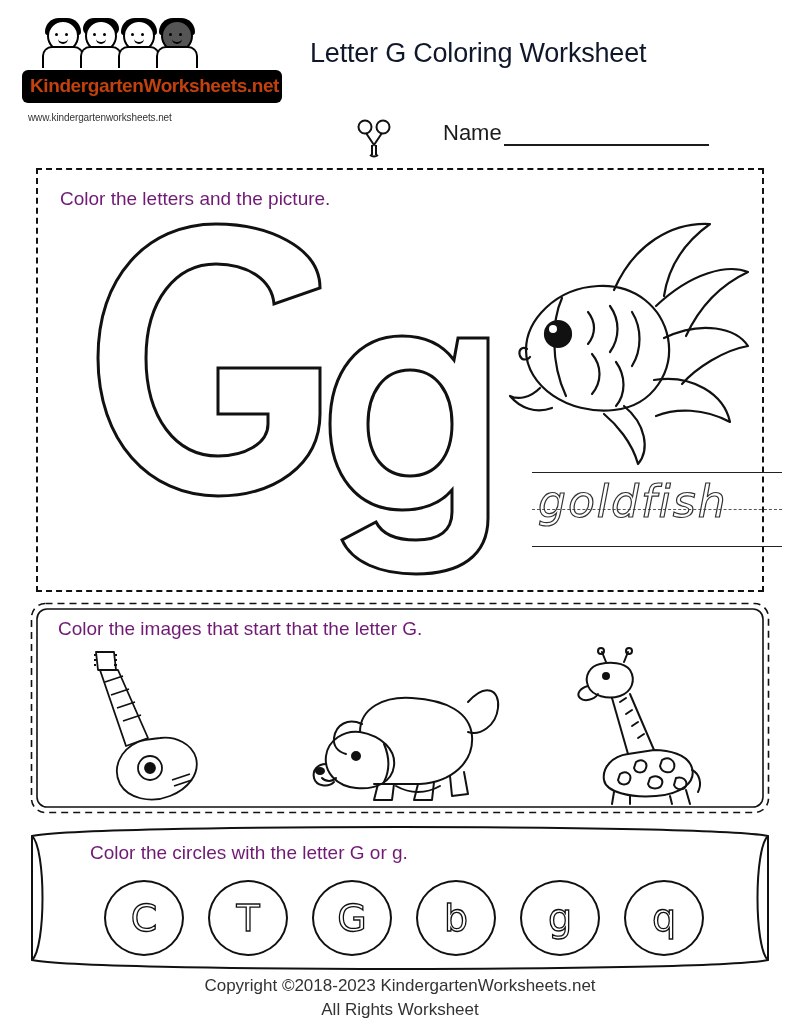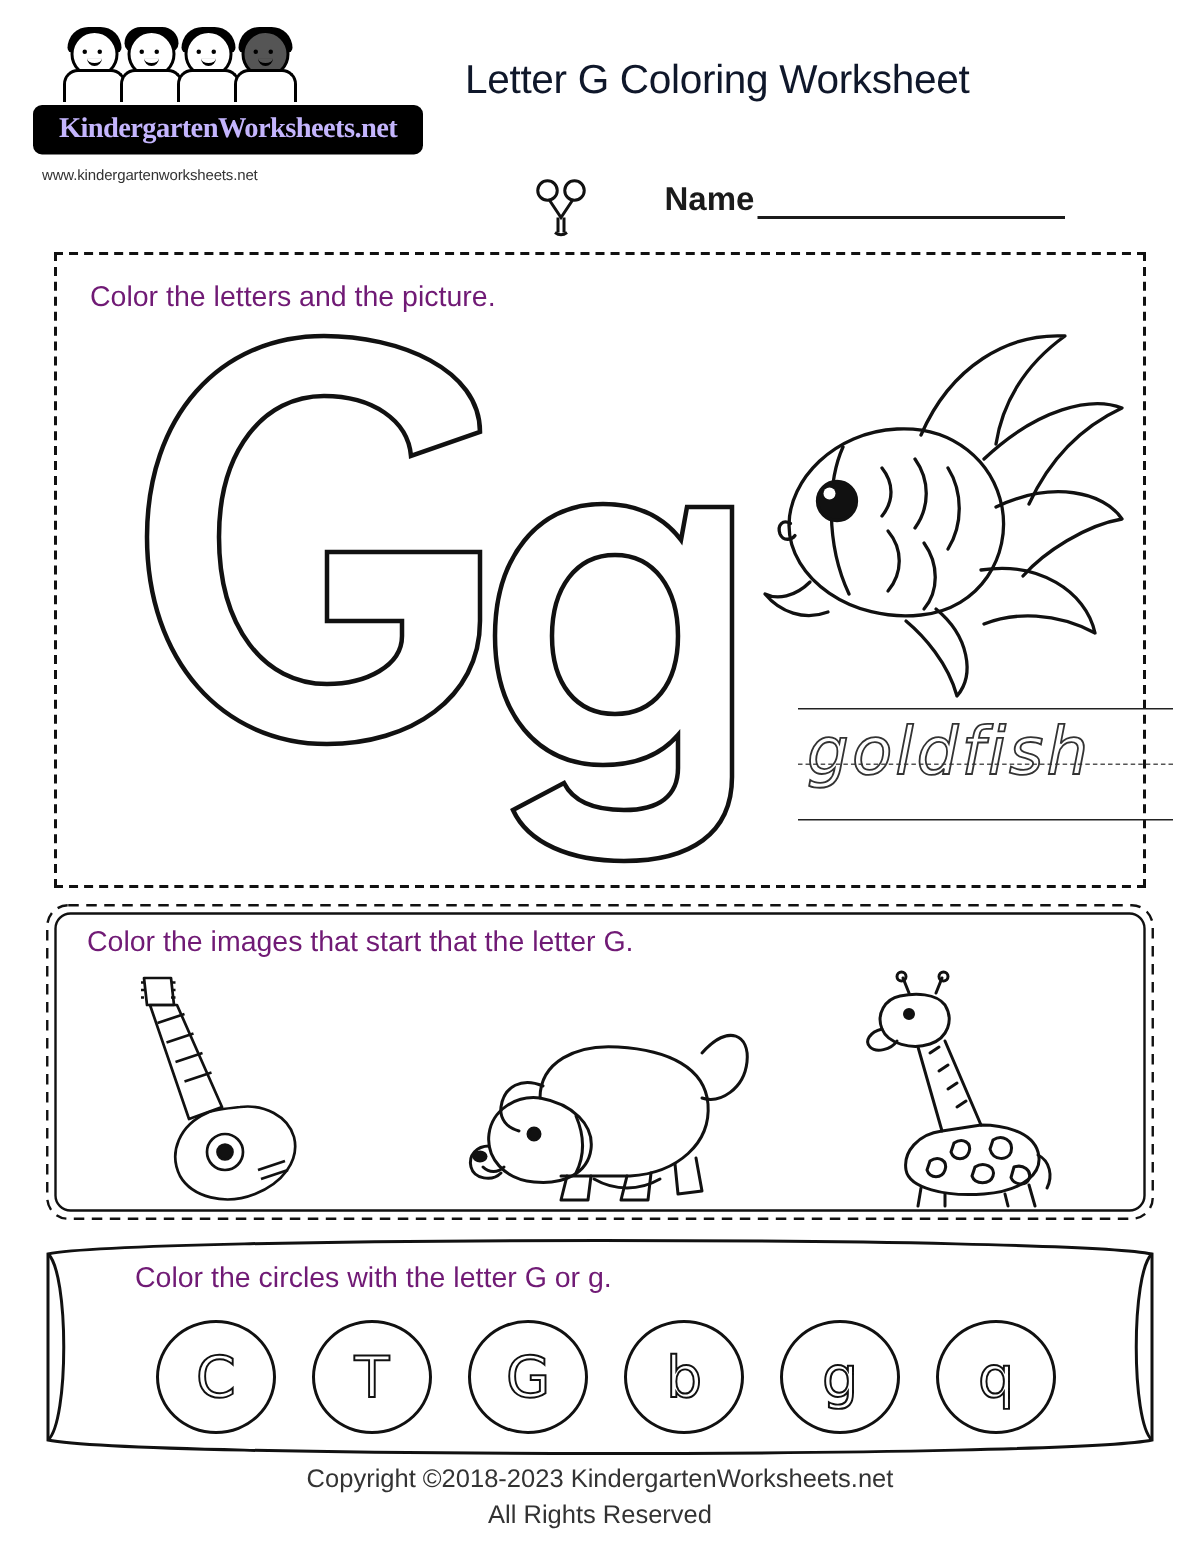--- a/index.html
+++ b/index.html
@@ -85,24 +85,24 @@
 
   .logo-band {
     position: relative;
     margin-top: 2px;
     background: #000;
     border-radius: 6px;
     padding: 5px 8px 6px 8px;
     text-align: center;
   }
   .logo-band .t {
-    font-family: Liberation Serif, serif;
+    font-family: Liberation Sans, sans-serif;
     font-weight: bold;
     font-size: 19px;
-    color: #c4b5fd;
+    color: #c2410c;
     letter-spacing: -0.4px;
     white-space: nowrap;
   }
   .site-url {
     position: absolute;
     left: 28px; top: 112px;
     font-size: 10px;
     color: #333;
     letter-spacing: -0.1px;
   }
@@ -113,21 +113,20 @@
     font-weight: normal;
     color: #0f172a;
     letter-spacing: -0.2px;
   }
   .name-line {
     position: absolute;
     left: 443px; top: 120px;
     font-size: 22px;
     color: #1b1b1b;
     white-space: nowrap;
-    font-weight: bold;
   }
   .name-line .blank {
     display: inline-block;
     width: 205px;
     border-bottom: 2px solid #1b1b1b;
     height: 20px;
     vertical-align: bottom;
     margin-left: 2px;
   }
   .scissors {
@@ -534,16 +533,16 @@
       <div class="circ">T</div>
       <div class="circ">G</div>
       <div class="circ">b</div>
       <div class="circ">g</div>
       <div class="circ">q</div>
     </div>
   </div>
 
   <div class="footer">
     <div>Copyright ©2018-2023 KindergartenWorksheets.net</div>
-    <div>All Rights Reserved</div>
+    <div>All Rights Worksheet</div>
   </div>
 
 </div>
 
 </body></html>

